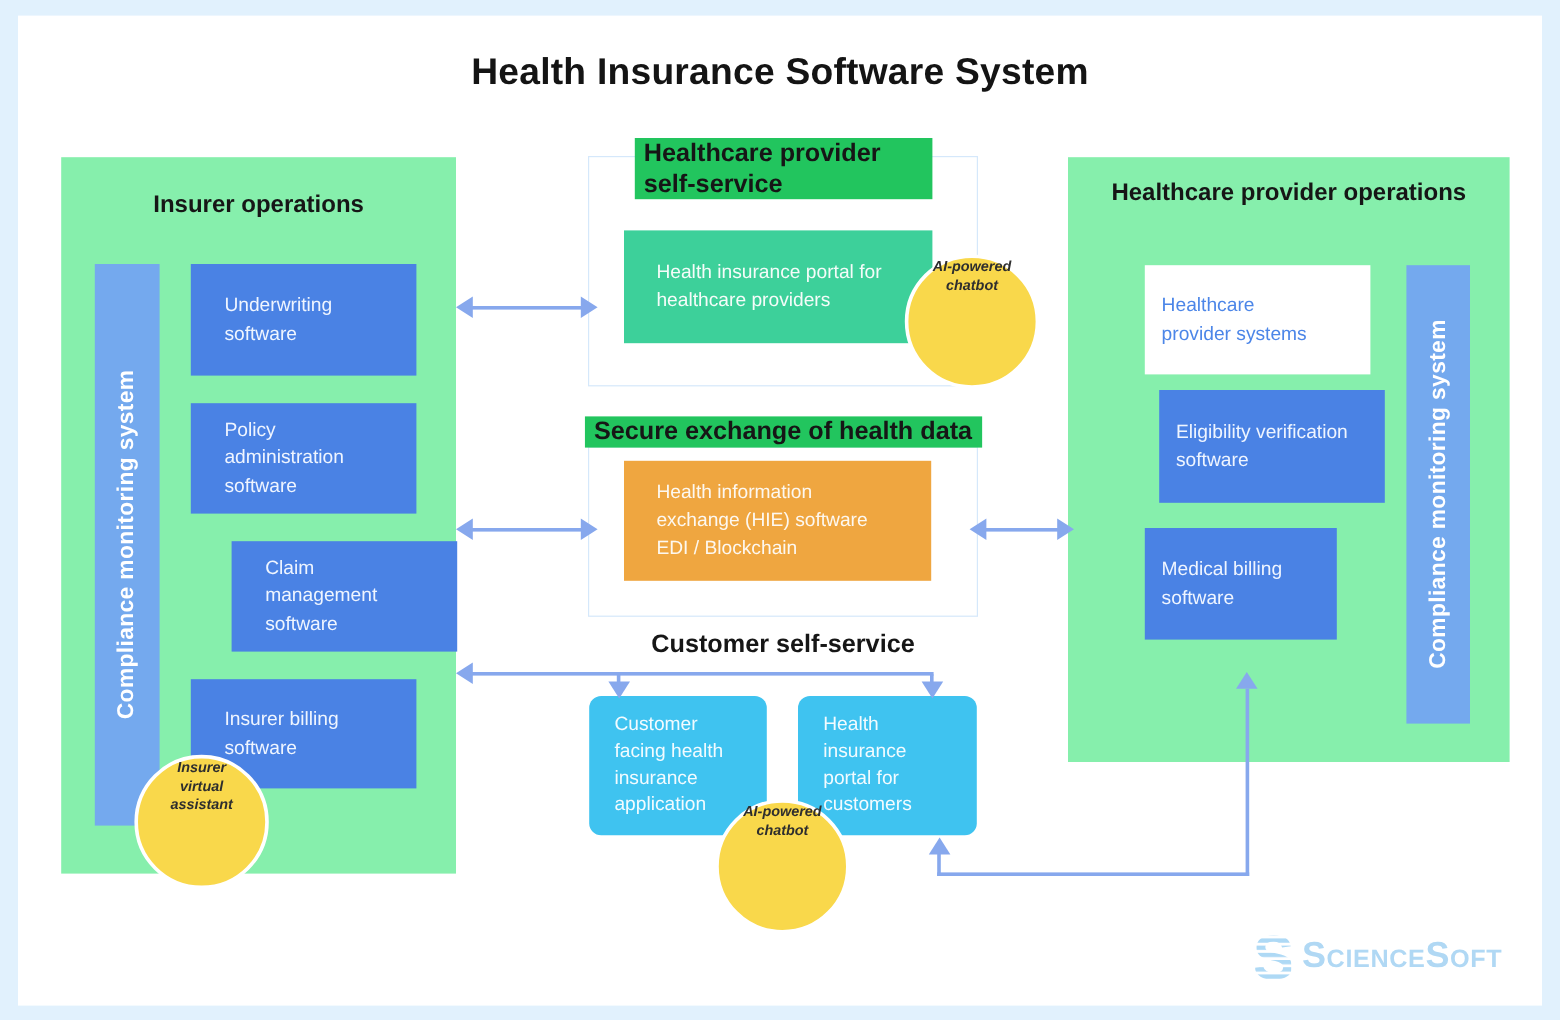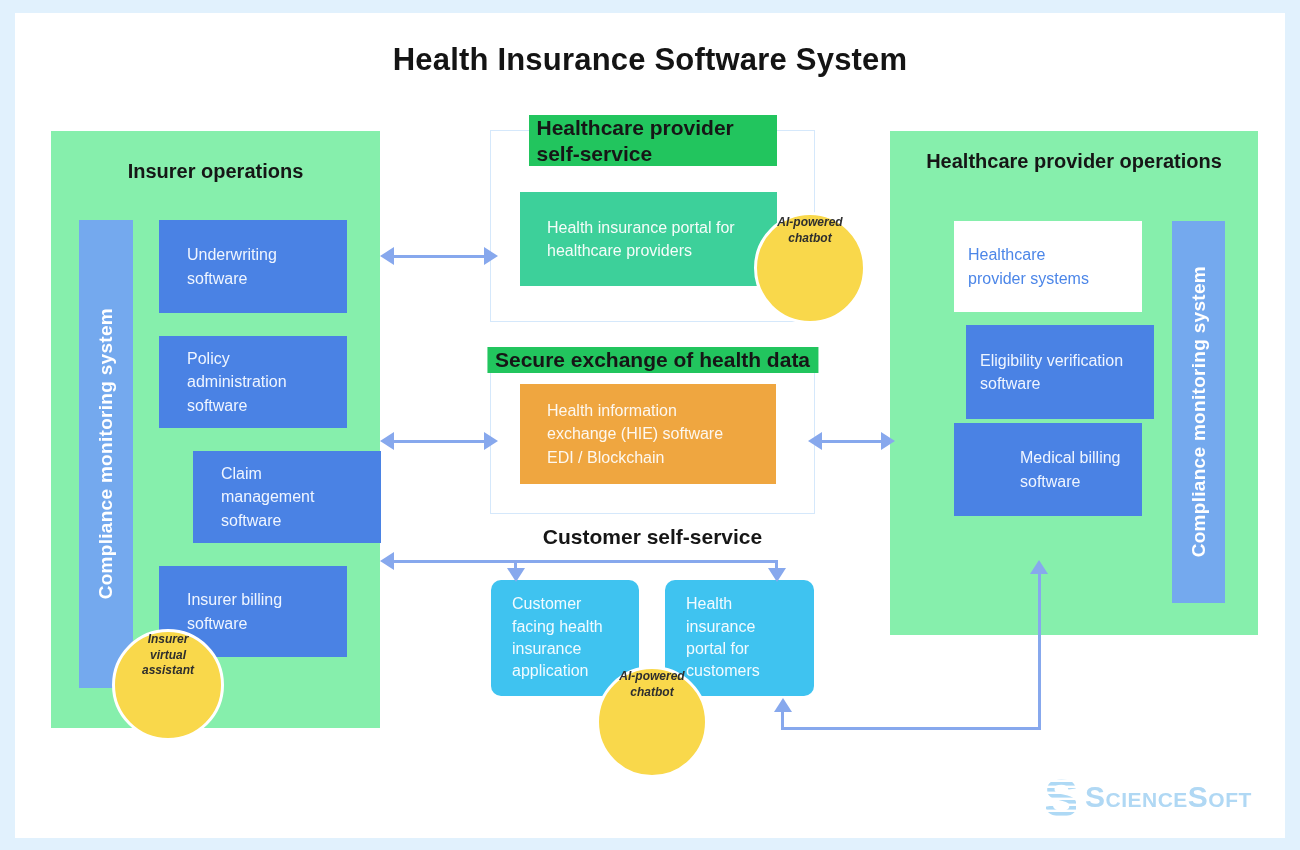--- a/index.html
+++ b/index.html
@@ -45,21 +45,21 @@
   .softbox p { margin:0; }
   #box-underwriting    { left:108px; top:89px;  width:188px; height:93px; }
   #box-policy          { left:108px; top:205px; width:188px; height:92px; }
   #box-claim           { left:108px; top:320px; width:188px; height:92px;margin-left:34px; }
   #box-billing-insurer { left:108px; top:435px; width:188px; height:91px; }
   #box-underwriting p, #box-policy p, #box-claim p, #box-billing-insurer p
     { padding-left:28px; max-width:126px; }
 
   #box-systems     { left:64px; top:90px;  width:188px; height:91px; background:#ffffff; color:#4c86e8; }
   #box-eligibility { left:64px; top:194px; width:188px; height:94px;margin-left:12px; }
-  #box-billing     { left:64px; top:292px; width:188px; height:93px;justify-content:flex-end; }
+  #box-billing     { left:64px; top:309px; width:160px; height:93px; }
   #box-systems p     { padding-left:14px; max-width:132px; }
   #box-eligibility p { padding-left:14px; max-width:168px; }
   #box-billing p     { padding-left:14px; max-width:122px; }
 
   
   .container { position:absolute; background:#ffffff; border:1px solid #d5e8fb; z-index:2; }
   #cont-provider-ss { left:490px; top:130px; width:323px; height:190px; }
   #cont-secure      { left:490px; top:372px; width:323px; height:140px; }
   .cont-title {
     position:absolute; left:50%; transform:translateX(-50%);

